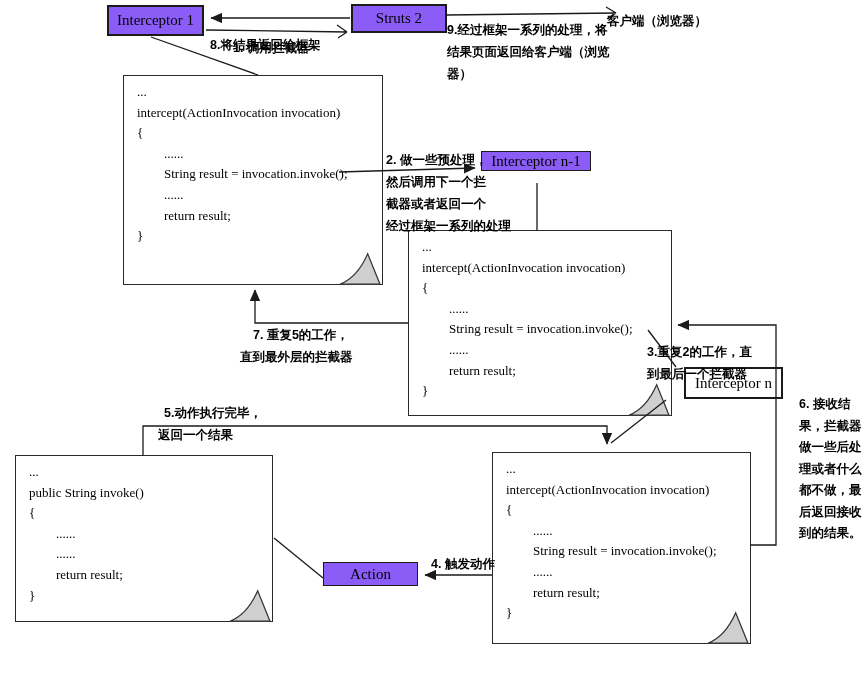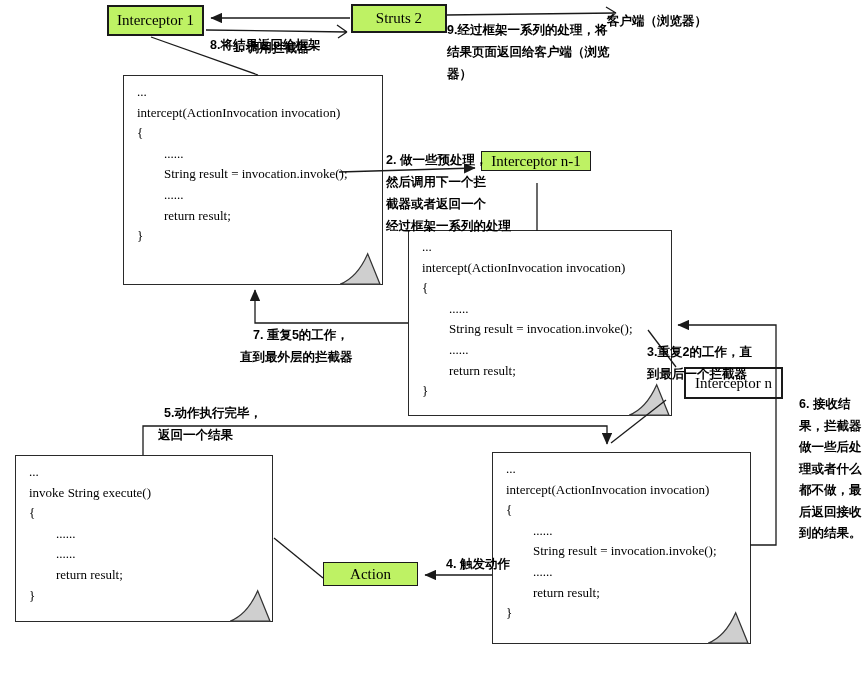--- a/index.html
+++ b/index.html
@@ -1,19 +1,19 @@
 <!DOCTYPE html>
 <html><head>
 <meta charset="utf-8">
 <style>
   html,body{margin:0;padding:0;background:#fff;}
   .canvas{position:relative;width:867px;height:676px;background:#ffffff;overflow:hidden;
           font-family:"Liberation Sans",sans-serif;}
   svg.wires{position:absolute;left:0;top:0;z-index:2;pointer-events:none;}
-  .node{position:absolute;border:2px solid #1a1a1a;background:#bef264;
+  .node{position:absolute;border:2px solid #1a1a1a;background:#8b5cf6;
         display:flex;align-items:center;justify-content:center;
         font-family:"Liberation Serif",serif;font-size:15px;color:#000;z-index:3;box-sizing:border-box;}
   .node.thin{border-width:1.5px;}
   .node.ghost{background:transparent;margin-left:16px;}
   .note{position:absolute;border:1.5px solid #2a2a2a;background:#ffffff;z-index:1;
         font-family:"Liberation Serif",serif;font-size:13px;color:#000;
         padding:6px 0 0 13px;box-sizing:border-box;}
   .cl{height:20.6px;line-height:20.6px;white-space:nowrap;}
   .cl.ind{padding-left:27px;}
   .fold{position:absolute;right:-4px;bottom:-3px;width:48px;height:36px;z-index:2;}
@@ -64,21 +64,21 @@
     <div class="cl ind">......</div>
     <div class="cl ind">return result;</div>
     <div class="cl">}</div>
     <svg class="fold" viewBox="0 0 50 38">
       <path d="M2,35 Q20,28 31,3 L44,35 Z" fill="#cfcfcf" stroke="#333" stroke-width="1.3"></path>
     </svg>
   </div>
 
   <div class="note" style="left:15px;top:455px;width:258px;height:167px;">
     <div class="cl">...</div>
-    <div class="cl">invoke String execute()</div>
+    <div class="cl">public String invoke()</div>
     <div class="cl">{</div>
     <div class="cl ind">......</div>
     <div class="cl ind">......</div>
     <div class="cl ind">return result;</div>
     <div class="cl">}</div>
     <svg class="fold" viewBox="0 0 50 38">
       <path d="M2,35 Q20,28 31,3 L44,35 Z" fill="#cfcfcf" stroke="#333" stroke-width="1.3"></path>
     </svg>
   </div>
 
@@ -139,21 +139,21 @@
     <div>然后调用下一个拦</div>
     <div>截器或者返回一个</div>
     <div>经过框架一系列的处理</div>
   </div>
 
   <div class="lbl" style="left:647px;top:341px;">
     <div>3.重复2的工作，直</div>
     <div>到最后一个拦截器</div>
   </div>
 
-  <div class="plain" style="left:446px;top:556px;">4. 触发动作</div>
+  <div class="plain" style="left:431px;top:556px;">4. 触发动作</div>
 
   <div class="lbl" style="left:158px;top:402px;">
     <div style="padding-left:6px;">5.动作执行完毕，</div>
     <div>返回一个结果</div>
   </div>
 
   <div class="lbl lh21" style="left:799px;top:394px;">
     <div>6. 接收结</div>
     <div>果，拦截器</div>
     <div>做一些后处</div>

